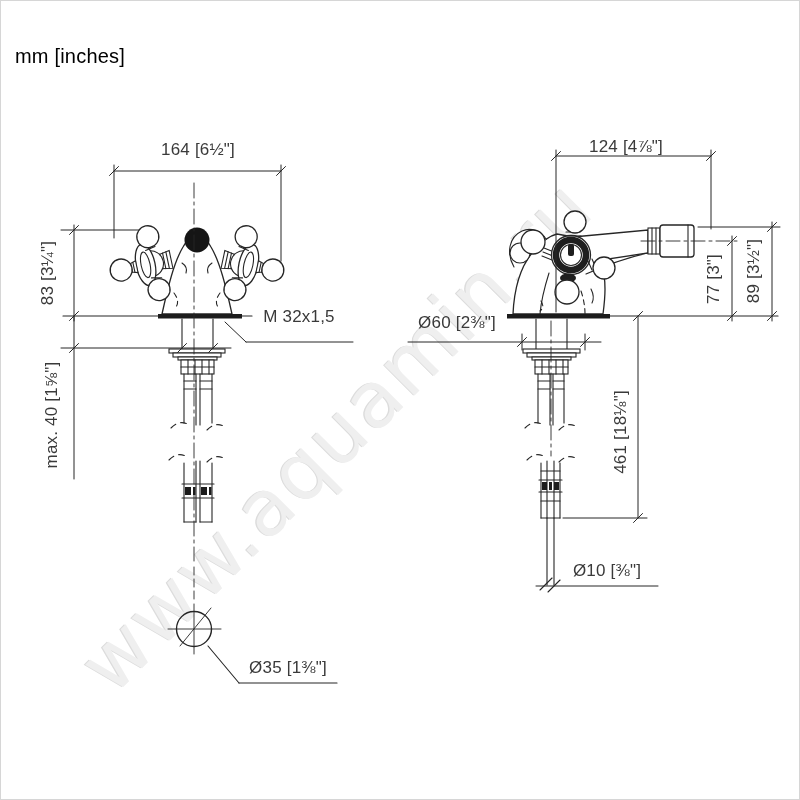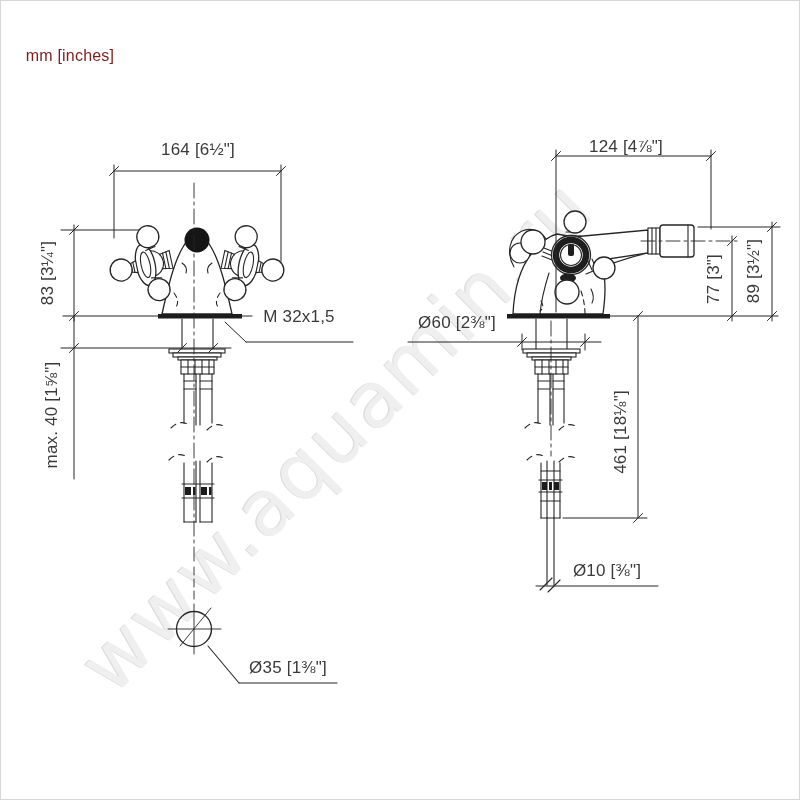--- a/index.html
+++ b/index.html
@@ -7,21 +7,21 @@
          font-family:"Liberation Sans",sans-serif;}
   #wm{position:absolute;left:335px;top:435px;white-space:nowrap;
       transform:translate(-50%,-50%) rotate(-45deg);
       font-size:78px;color:#efefef;letter-spacing:2px;
       text-shadow:-1px -1px 0 #dcdcdc, 2px 2px 2px #ffffff;
       font-family:"DejaVu Sans",sans-serif;z-index:0;}
   svg{position:absolute;left:0;top:0;z-index:1;}
   .dim-label{position:absolute;z-index:2;font-size:17px;color:#3a3a3a;white-space:nowrap;
              transform:translate(-50%,-50%);letter-spacing:.2px;}
   .rot{transform:translate(-50%,-50%) rotate(-90deg);}
-  .units{font-size:16px;color:#7f1d1d;}
+  .units{font-size:20px;color:#000000;}
 </style>
 </head>
 <body>
 
 <div id="stage">
 
   <div id="wm">www.aquamin.ru</div>
 
   <svg width="798" height="798" viewBox="0 0 798 798">
     <g stroke="#262626" stroke-width="1.1" fill="none" stroke-linecap="round">

